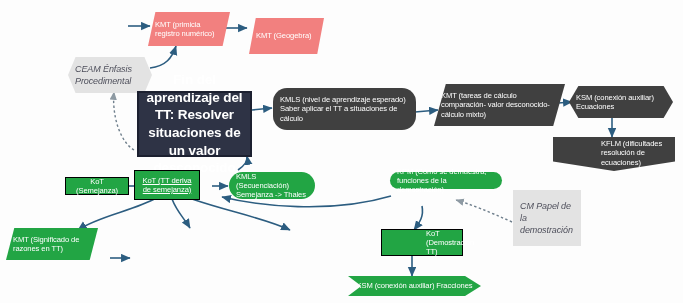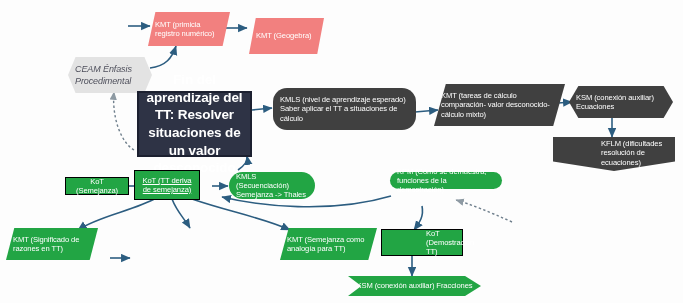--- a/index.html
+++ b/index.html
@@ -154,29 +154,29 @@
   </div>
 
   <div class="node green sh-round left t8" style="left:229px;top:172px;width:86px;height:27px;">
     <span>KMLS (Secuenciación) Semejanza -&gt; Thales</span>
   </div>
 
   <div class="node green sh-round left t8" style="left:390px;top:172px;width:112px;height:17px;">
     <span>KPM (Cómo se demuestra; funciones de la demostración)</span>
   </div>
 
+  <div class="node gray sh-rect center" style="left:513px;top:190px;width:68px;height:56px;">
+    <span class="gray-italic">CM Papel de la demostración</span>
+  </div>
 
   <div class="node green sh-parallelogram left t8" style="left:6px;top:228px;width:92px;height:32px;">
     <span>KMT (Significado de razones en TT)</span>
   </div>
 
 
-  <div class="node green sh-parallelogram left t8" style="left:280px;top:228px;width:97px;height:32px;">
-    <span>KMT (Semejanza como analogía para TT)</span>
-  </div>
 
   <div class="node green greenbox sh-rect left t8" style="left:381px;top:229px;width:82px;height:27px;padding-left:44px;">
     <span>KoT (Demostración TT)</span>
   </div>
 
   <div class="node green sh-chevron center t8" style="left:348px;top:276px;width:133px;height:20px;">
     <span>KSM (conexión auxiliar) Fracciones</span>
   </div>
 
 </div>

